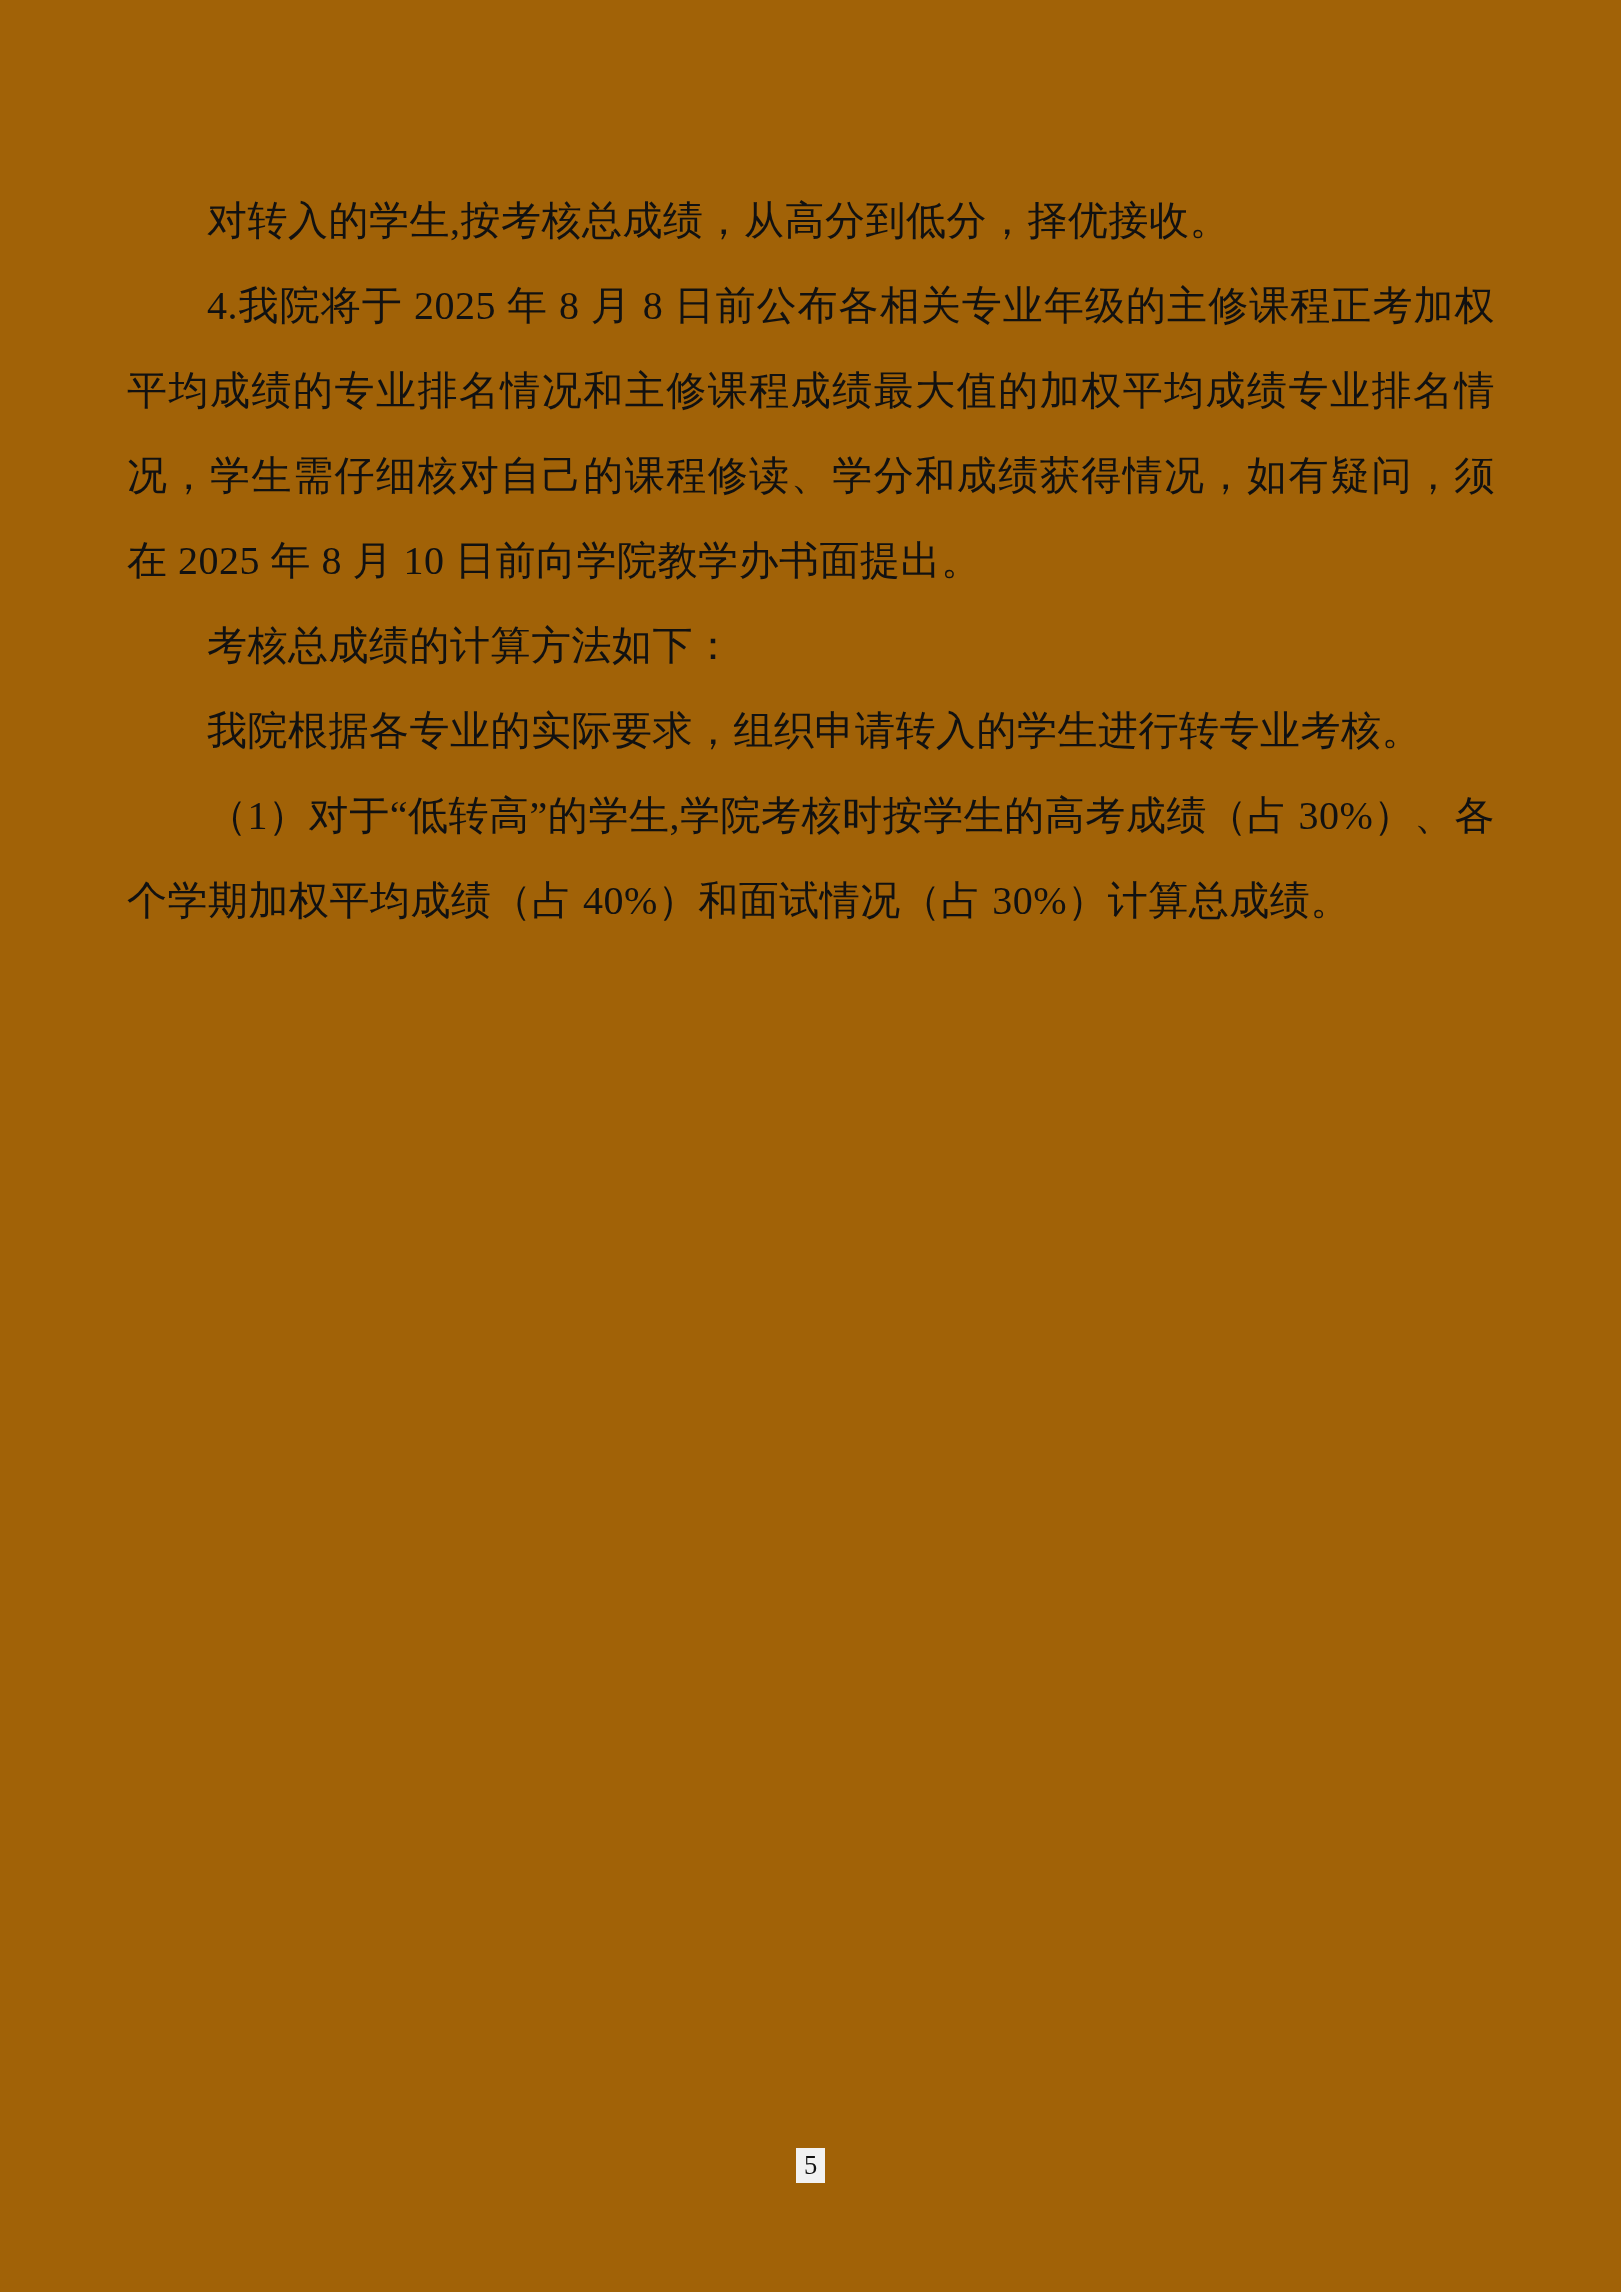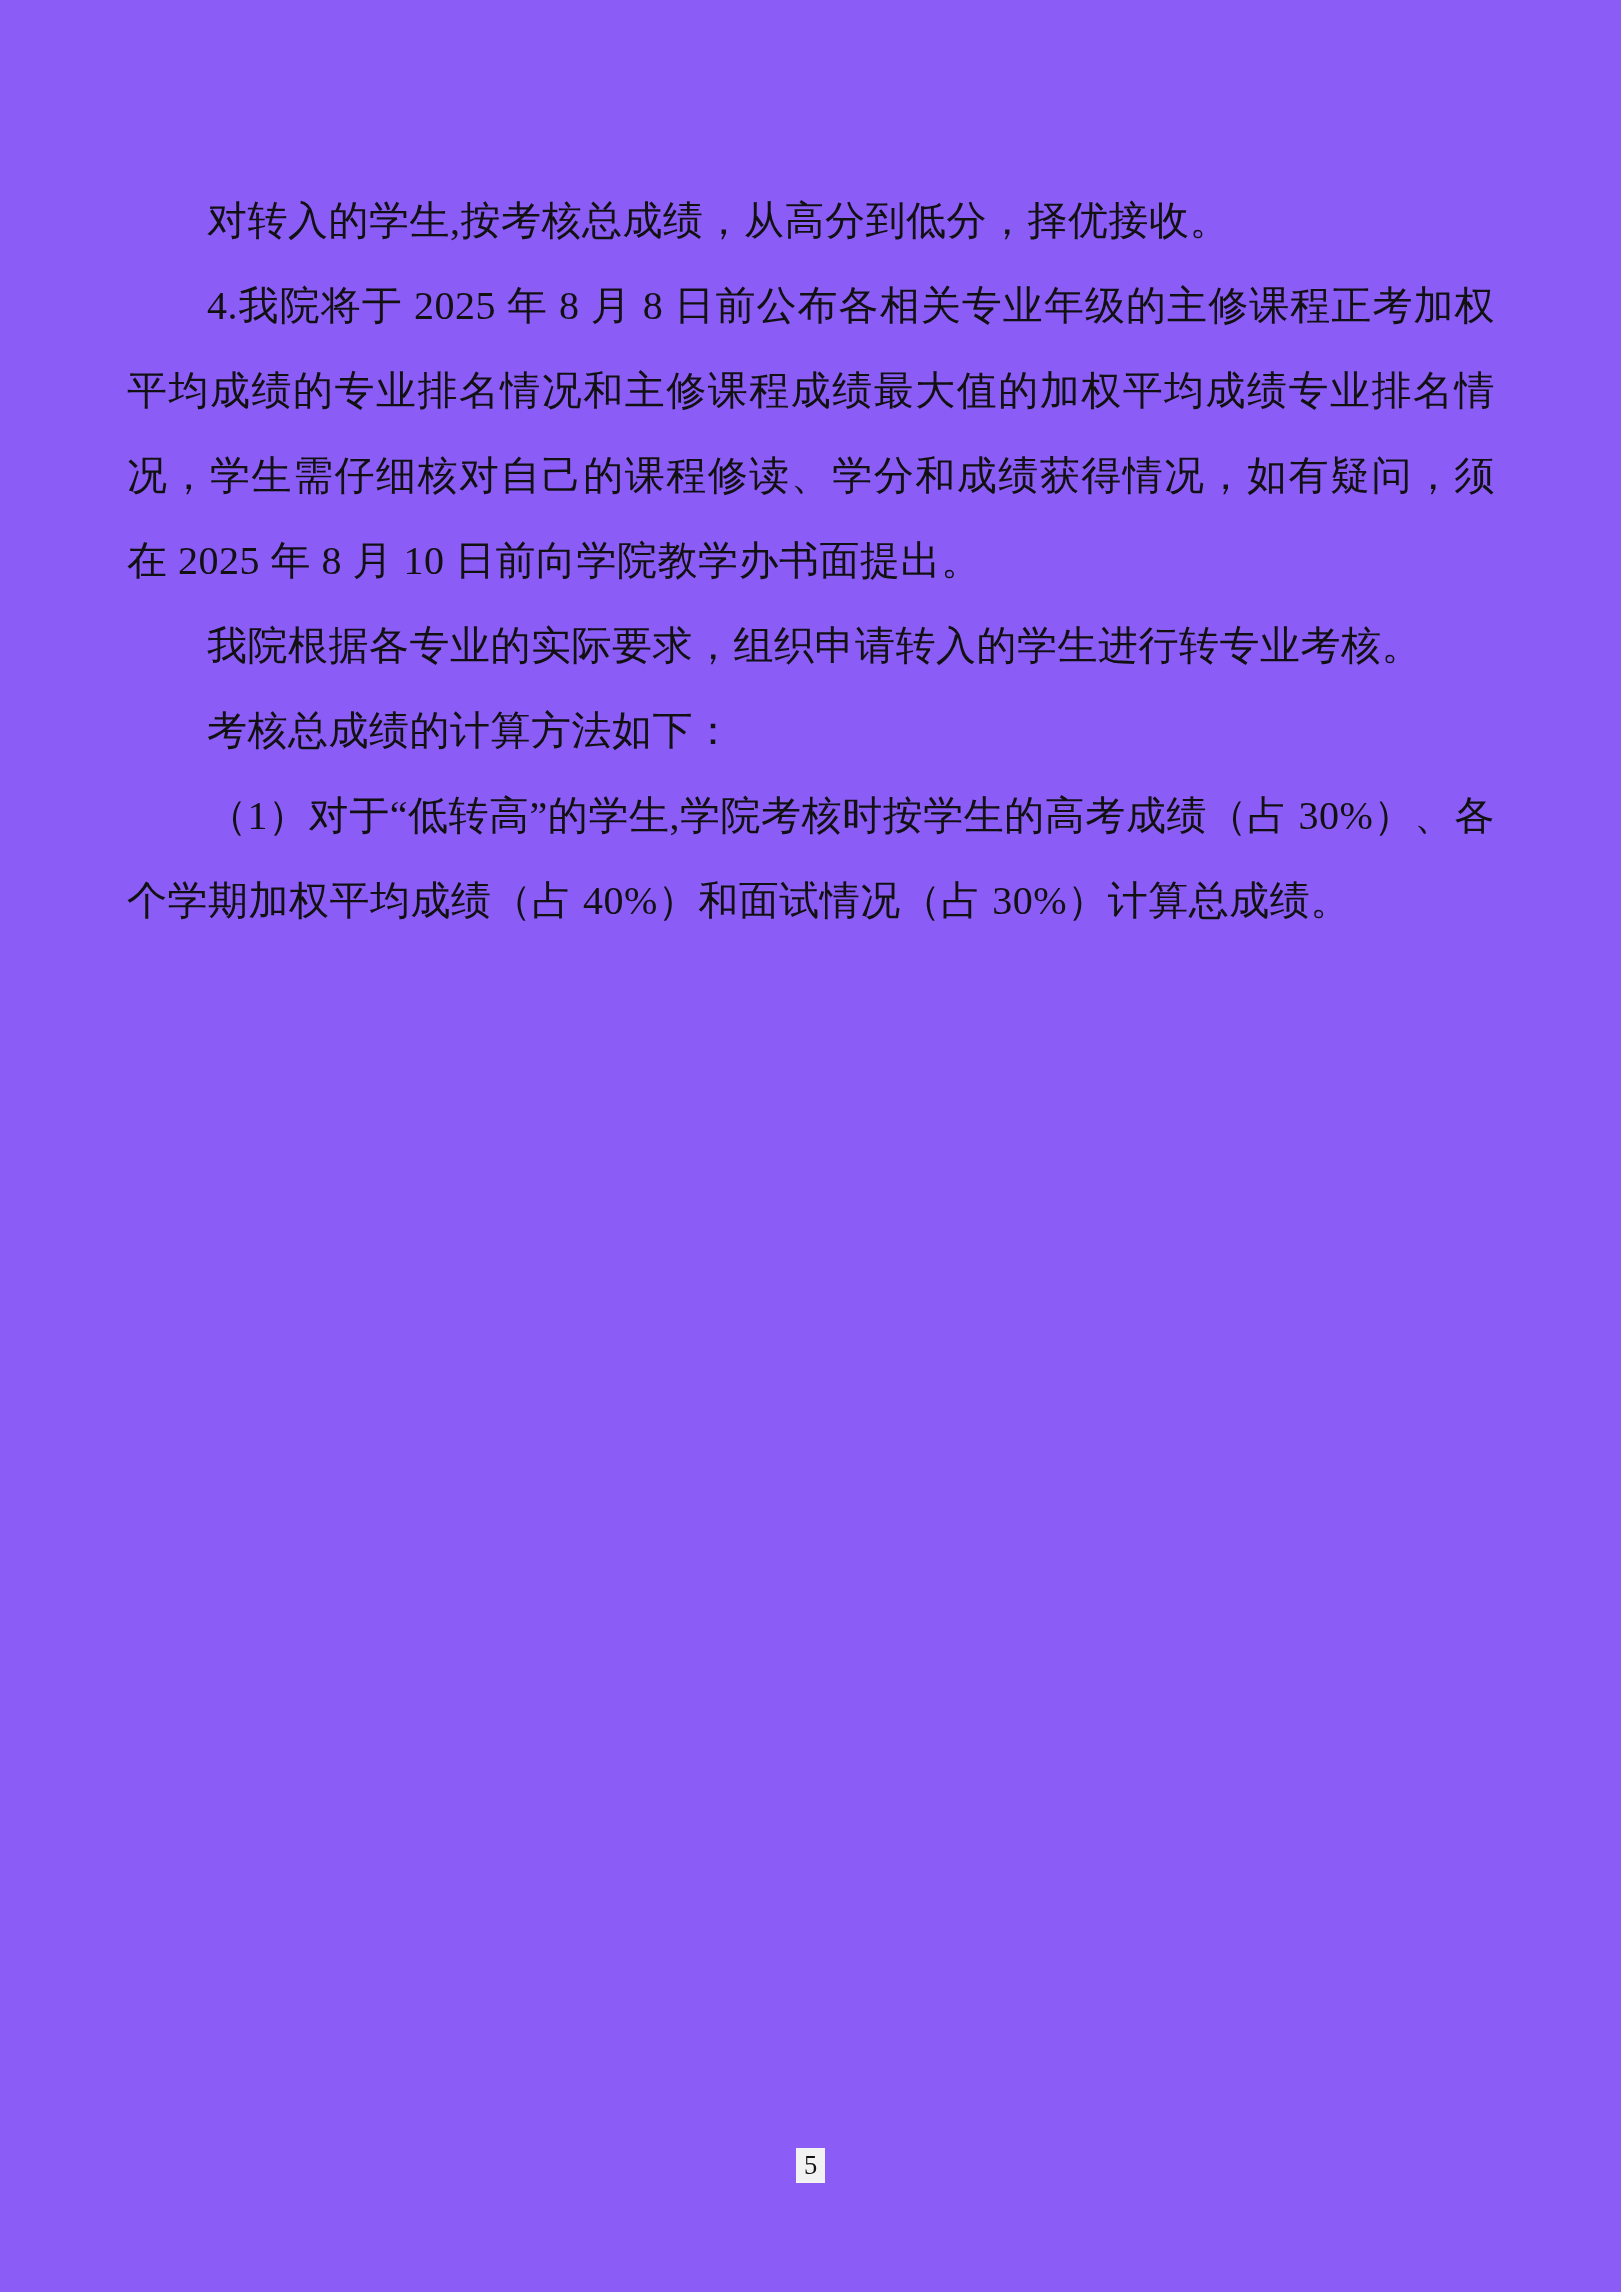--- a/index.html
+++ b/index.html
@@ -4,21 +4,21 @@
 <style>
   html, body {
     margin: 0;
     padding: 0;
     background: #ffffff;
   }
   .page {
     position: relative;
     width: 1621px;
     height: 2293px;
-    background: #8b5cf6;
+    background: #a16207;
     overflow: hidden;
     font-family: "Liberation Serif", "DejaVu Serif", serif;
     color: #111111;
   }
   .content {
     position: absolute;
     left: 127px;
     top: 178px;
     width: 1368px;
   }
@@ -48,21 +48,21 @@
     padding: 1px 7.8px;
   }
 </style>
 </head>
 <body>
 
 <div class="page">
   <div class="content">
     <p>对转入的学生,按考核总成绩，从高分到低分，择优接收。</p>
     <p>4.我院将于 2025 年 8 月 8 日前公布各相关专业年级的主修课程正考加权平均成绩的专业排名情况和主修课程成绩最大值的加权平均成绩专业排名情况，学生需仔细核对自己的课程修读、学分和成绩获得情况，如有疑问，须在 2025 年 8 月 10 日前向学院教学办书面提出。</p>
+    <p>考核总成绩的计算方法如下：</p>
     <p>我院根据各专业的实际要求，组织申请转入的学生进行转专业考核。</p>
-    <p>考核总成绩的计算方法如下：</p>
     <p>（1）对于“低转高”的学生,学院考核时按学生的高考成绩（占 30%）、各个学期加权平均成绩（占 40%）和面试情况（占 30%）计算总成绩。</p>
   </div>
   <div class="footer">
     <span class="page-number">5</span>
   </div>
 </div>
 
 
 </body></html>

